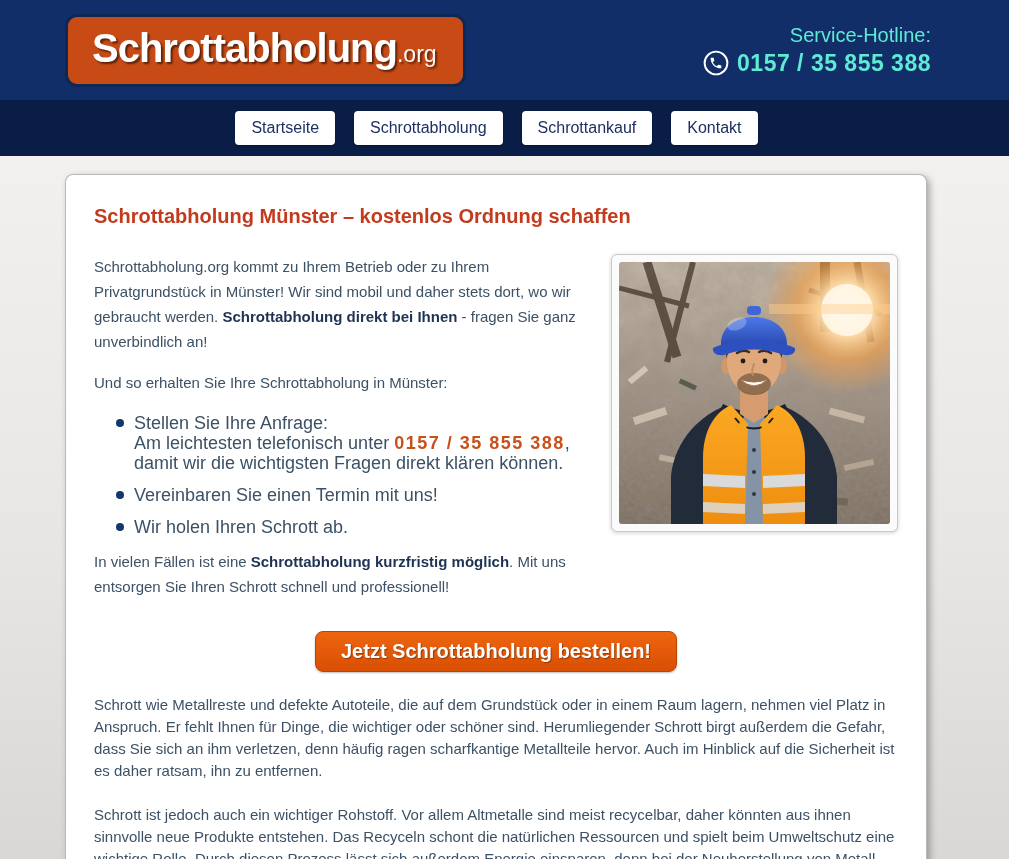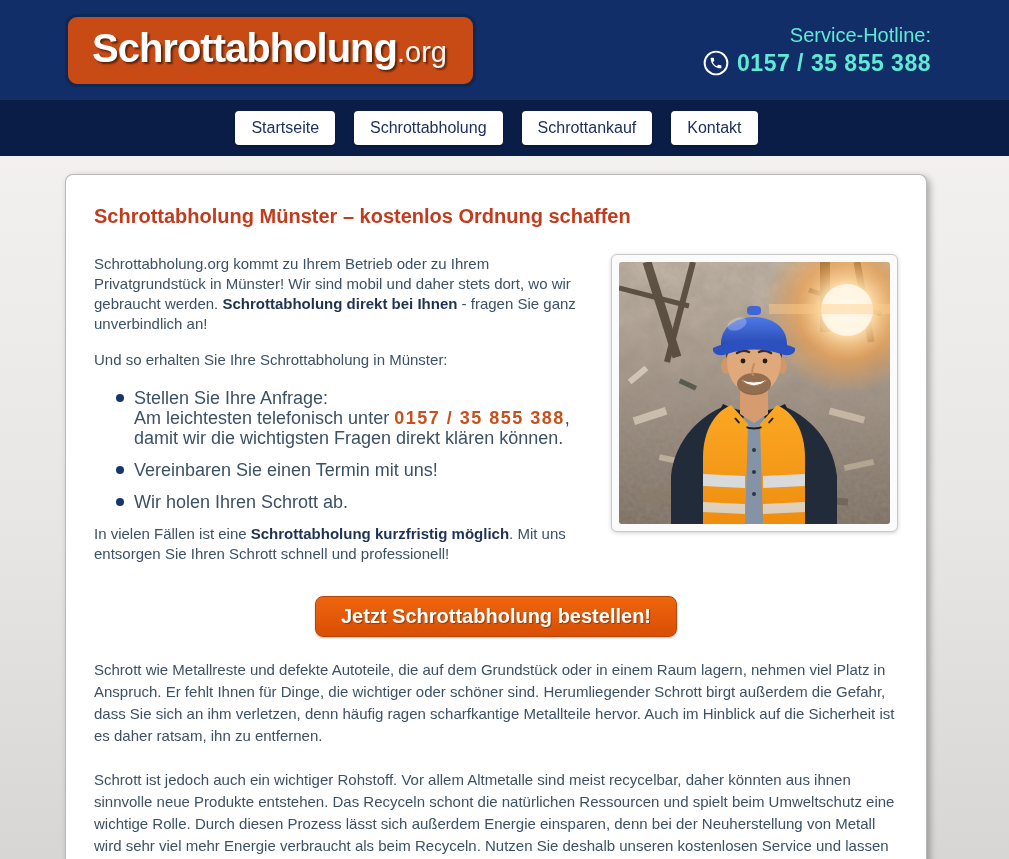--- a/index.html
+++ b/index.html
@@ -29,21 +29,21 @@
     background:#c84b15;
     border:3px solid #0d2756;
     border-radius:12px;
     padding:9px 26px 13px 24px;
     color:#fff;
     text-shadow:2px 2px 2px rgba(0,0,0,.55);
     cursor:pointer;
     white-space:nowrap;
   }
   .logo-name{ font-size:40px; font-weight:bold; letter-spacing:-1px; }
-  .logo-tld{ font-size:29px; font-weight:normal; opacity:.95; }
+  .logo-tld{ font-size:23px; font-weight:normal; opacity:.95; }
 
   .hotline{ color:#5eead4; text-align:right; }
   .hotline-label{ font-size:20px; margin-bottom:3px; }
   .hotline-number{
     font-size:23px; font-weight:bold; letter-spacing:.5px;
     display:flex; align-items:center; justify-content:flex-end; gap:8px;
     cursor:pointer;
   }
   .phone-icon-svg{ width:26px; height:26px; display:block; }
 
@@ -86,21 +86,21 @@
   }
   .intro-row{
     display:flex;
     justify-content:space-between;
     align-items:flex-start;
   }
   .intro-col{ width:482px; }
   .card p{
     color:#3c5166;
     font-size:15px;
-    line-height:20px;
+    line-height:25px;
     margin:0 0 16px 0;
   }
   .card strong{ color:#1e3353; }
 
   .steps{
     list-style:none;
     margin:18px 0 4px 0;
     padding:0 0 0 22px;
   }
   .steps li{

